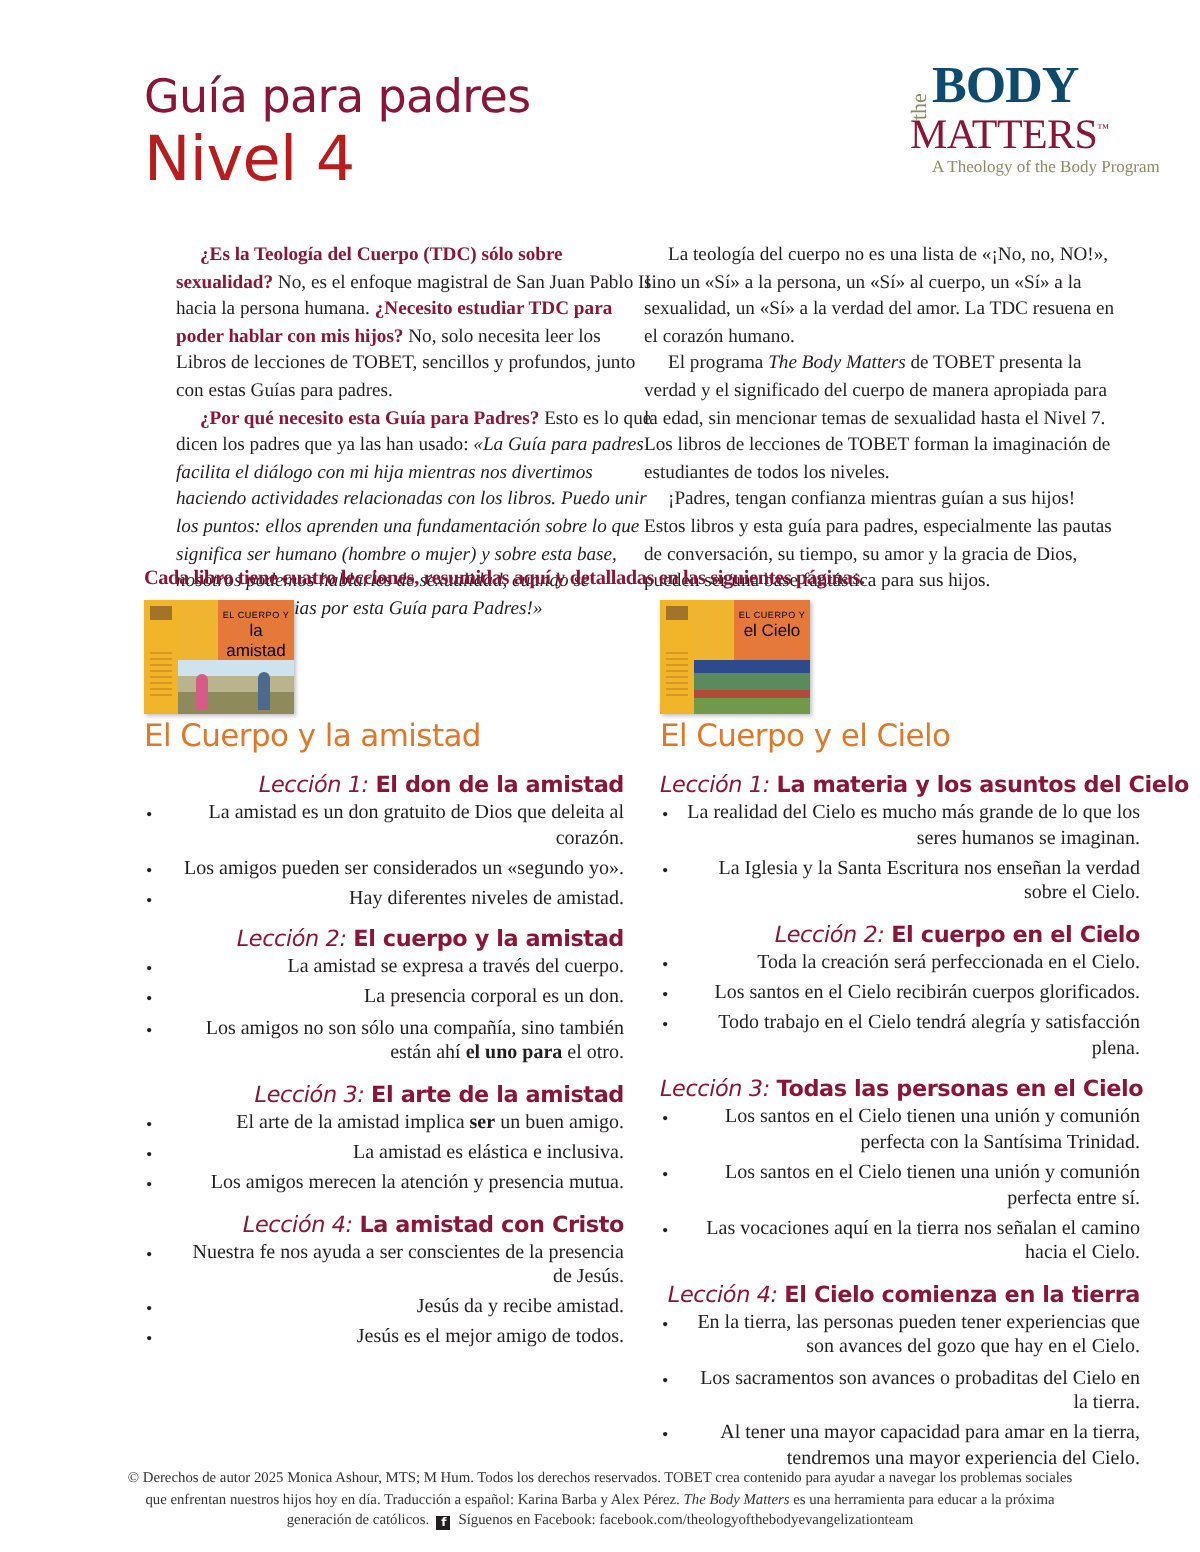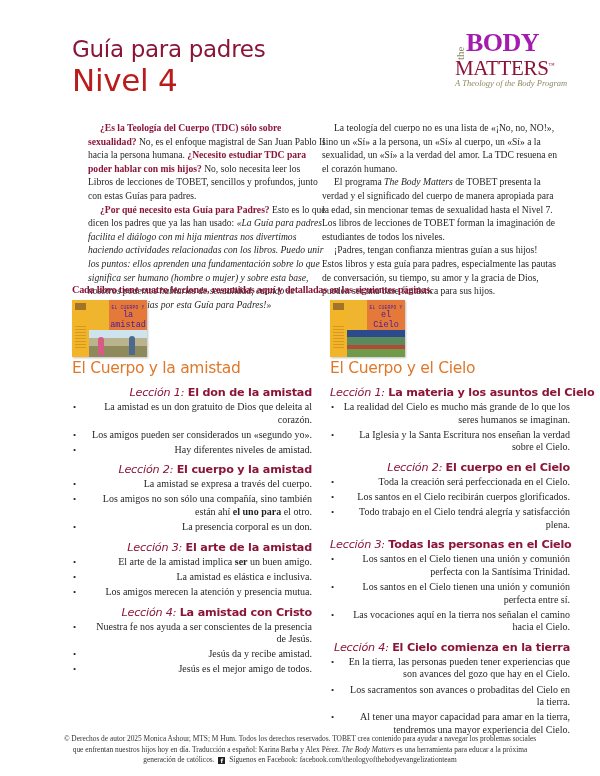--- a/index.html
+++ b/index.html
@@ -3,38 +3,38 @@
 <meta charset="utf-8">
 <style>
   html, body { margin: 0; padding: 0; background: #ffffff; }
   body { width: 600px; height: 776px; position: relative; overflow: hidden; color: #231f20; }
 
   .title1 { position: absolute; left: 72px; top: 36px; font-family: "DejaVu Sans", sans-serif; font-size: 23px; color: #8b1538; letter-spacing: -0.3px; }
   .title2 { position: absolute; left: 72px; top: 62px; font-family: "DejaVu Sans", sans-serif; font-size: 31px; color: #b91c1c; letter-spacing: -0.3px; }
 
   .logo { position: absolute; left: 452px; top: 30px; width: 140px; height: 56px; font-family: "Liberation Serif", serif; }
   .logo .the { position: absolute; left: 2px; top: 4px; font-size: 11px; color: #8c8a62; transform: rotate(-90deg); transform-origin: left top; top: 30px; }
-  .logo .body { position: absolute; left: 14px; top: 0px; font-size: 26px; font-weight: bold; color: #a21caf; letter-spacing: -0.5px; line-height: 26px; }
+  .logo .body { position: absolute; left: 14px; top: 0px; font-size: 26px; font-weight: bold; color: #0c4a6e; letter-spacing: -0.5px; line-height: 26px; }
   .logo .matters { position: absolute; left: 3px; top: 24px; font-size: 21px; color: #8b1538; letter-spacing: -0.3px; line-height: 22px; }
   .logo .tm { font-size: 6px; vertical-align: super; }
-  .logo .tag { position: absolute; left: 3px; top: 48px; font-size: 8.5px; color: #8c8a62; white-space: nowrap; font-style: italic; }
+  .logo .tag { position: absolute; left: 14px; top: 48px; font-size: 8.5px; color: #8c8a62; white-space: nowrap; }
 
   .intro { position: absolute; top: 121px; font-family: "Liberation Serif", serif; font-size: 9.6px; line-height: 13.6px; }
   .intro p { margin: 0; text-indent: 12px; }
   .intro .q { color: #8b1538; font-weight: bold; }
   .intro-left { left: 88px; width: 238px; }
   .intro-right { left: 322px; width: 236px; }
 
   .banner { position: absolute; left: 72px; top: 284px; font-family: Liberation Serif, serif; font-weight: bold; font-size: 10.2px; color: #8b1538; letter-spacing: -0.2px; white-space: nowrap; }
 
   .cover { position: absolute; top: 300px; width: 75px; height: 57px; background: #f0b52e; box-shadow: 1px 1px 2px rgba(0,0,0,0.25); overflow: hidden; }
   .cover .spine { position: absolute; left: 0; top: 0; width: 17px; height: 100%; background: #f2b52a; }
   .cover .spine .mini { position: absolute; left: 3px; top: 3px; width: 11px; height: 7px; background: #6b4a2a; opacity: 0.6; }
   .cover .spine .lines { position: absolute; left: 3px; top: 26px; width: 11px; height: 22px; background: repeating-linear-gradient(#c98b1d 0 1px, transparent 1px 3px); opacity: 0.7; }
-  .cover .top { position: absolute; left: 17px; top: 0; right: 0; height: 30px; background: #e4793a; color: #4c1d95; text-align: center; font-family: Liberation Mono, monospace; margin-left: 20px; }
+  .cover .top { position: absolute; left: 17px; top: 0; right: 0; height: 30px; background: #e4793a; color: #000000; text-align: center; font-family: Liberation Sans, sans-serif; margin-left: 20px; }
   .cover .top .a { font-size: 4.5px; margin-top: 5px; letter-spacing: 0.3px; }
   .cover .top .b { font-size: 8.5px; line-height: 10px; }
   .cover .pic { position: absolute; left: 17px; top: 30px; right: 0; bottom: 0; }
   .cover-a .pic { background: linear-gradient(#cfe3ef 0 30%, #b9b48e 30% 60%, #8f8a5c 60%); }
   .cover-a .pic .k1 { position: absolute; left: 9px; top: 7px; width: 6px; height: 18px; background: #d85a86; border-radius: 3px 3px 0 0; }
   .cover-a .pic .k2 { position: absolute; left: 40px; top: 6px; width: 6px; height: 19px; background: #4d6a8e; border-radius: 3px 3px 0 0; }
   .cover-b .pic { background: linear-gradient(#2d4a8c 0 25%, #5b8a5d 25% 55%, #b24a3a 55% 70%, #6f9a4a 70%); }
 
   .cover-left { left: 72px; }
   .cover-right { left: 330px; }
@@ -118,22 +118,22 @@
     <ul>
       <li>La amistad es un don gratuito de Dios que deleita al corazón.</li>
       <li>Los amigos pueden ser considerados un «segundo yo».</li>
       <li>Hay diferentes niveles de amistad.</li>
     </ul>
   </div>
   <div class="lesson">
     <div class="lesson-h"><span class="num">Lección 2:</span> <span class="name">El cuerpo y la amistad</span></div>
     <ul>
       <li>La amistad se expresa a través del cuerpo.</li>
+      <li>La presencia corporal es un don.</li>
       <li><span>Los amigos no son sólo una compañía, sino también están ahí </span><b>el uno para</b><span> el otro.</span></li>
-      <li>La presencia corporal es un don.</li>
     </ul>
   </div>
   <div class="lesson">
     <div class="lesson-h"><span class="num">Lección 3:</span> <span class="name">El arte de la amistad</span></div>
     <ul>
       <li><span>El arte de la amistad implica </span><b>ser</b><span> un buen amigo.</span></li>
       <li>La amistad es elástica e inclusiva.</li>
       <li>Los amigos merecen la atención y presencia mutua.</li>
     </ul>
   </div>

